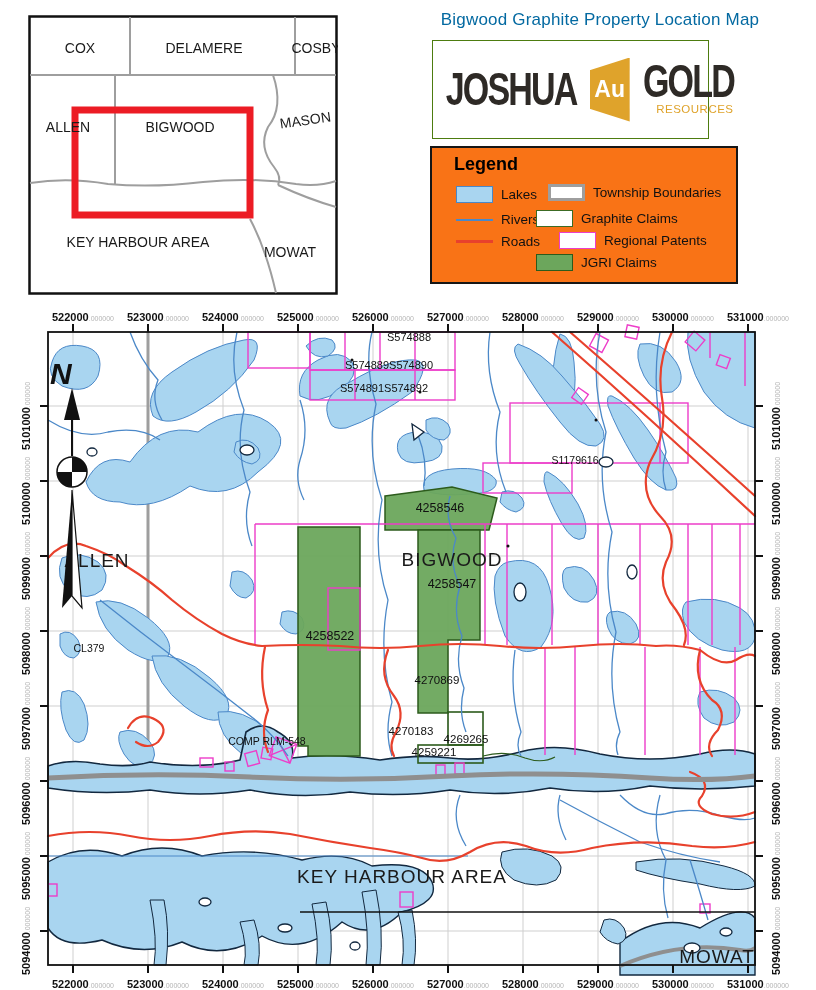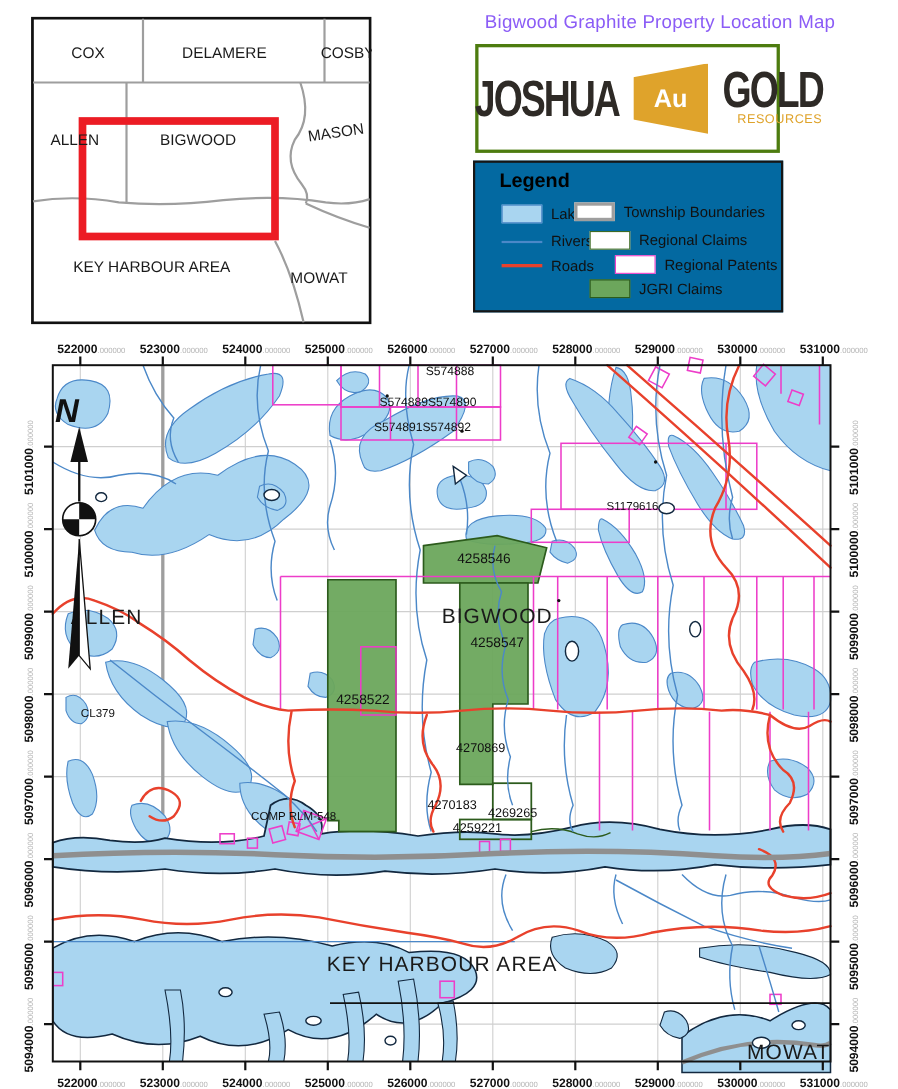--- a/index.html
+++ b/index.html
@@ -1,34 +1,34 @@
 <!DOCTYPE html>
 <html><head>
 <meta charset="utf-8">
 <style>
   html,body{margin:0;padding:0;width:816px;height:990px;background:#fff;overflow:hidden;
     font-family:"Liberation Sans",sans-serif;position:relative;}
   .abs{position:absolute;}
   
-  #title{left:390px;top:10px;width:420px;text-align:center;font-size:17px;color:#8b5cf6;letter-spacing:0.2px;}
+  #title{left:390px;top:10px;width:420px;text-align:center;font-size:17px;color:#0369a1;letter-spacing:0.2px;}
   
   #inset{left:28px;top:15px;width:284px;height:280px;}
   
-  #logo{left:432px;top:40px;width:277px;height:99px;border:3px solid #4d7c0f;box-sizing:border-box;
+  #logo{left:432px;top:40px;width:277px;height:99px;border:1px solid #4d7c0f;box-sizing:border-box;
     display:flex;align-items:center;justify-content:center;background:#fff;padding-left:33px;}
   .logo-row{display:flex;align-items:center;}
   .logo-joshua{font-size:37px;font-weight:bold;color:#2e2a26;letter-spacing:-2px;transform:scale(0.92,1.25);}
-  .logo-flag{width:68px;height:64px;background:#DFA32B;clip-path:polygon(0 20%,100% 0,100% 100%,0 80%);
+  .logo-flag{width:40px;height:64px;background:#DFA32B;clip-path:polygon(0 20%,100% 0,100% 100%,0 80%);
     display:flex;align-items:center;justify-content:center;margin:0 5px 0 7px;}
   .logo-au{color:#fff;font-size:23px;font-weight:bold;}
   .logo-right{display:flex;flex-direction:column;align-items:flex-end;justify-content:center;}
   .logo-gold{font-size:37px;font-weight:bold;color:#2e2a26;letter-spacing:-2px;line-height:0.95;transform:scale(0.92,1.25);transform-origin:right center;}
   .logo-res{font-size:11.5px;color:#DFA32B;font-weight:normal;letter-spacing:0.5px;margin-top:3px;}
   
-  #legend{left:430px;top:146px;width:282px;height:138px;border:2.5px solid #161616;box-sizing:border-box;background:#0369a1;}
+  #legend{left:430px;top:146px;width:308px;height:138px;border:2.5px solid #161616;box-sizing:border-box;background:#f97316;}
   .legend-heading{font-size:18px;font-weight:bold;color:#000;margin:6px 0 0 22px;}
   .lg-item{position:absolute;display:flex;align-items:center;}
   .lg-label{font-size:13.5px;color:#111;margin-left:8px;white-space:nowrap;}
   .sw-box{width:37px;height:17px;box-sizing:border-box;}
   .sw-lake{background:#A9D5F0;border:1.5px solid #4B88C8;}
   .sw-town{background:#fff;border:3px solid #9E9E9E;}
   .sw-claim{background:#fff;border:1.5px solid #3C6B24;}
   .sw-patent{background:#fff;border:1.5px solid #ED3DC9;}
   .sw-jgri{background:#6CA65C;border:1.5px solid #2C5B1C;}
   .sw-line{width:37px;height:0;}
@@ -100,27 +100,27 @@
     <span class="lg-label">Lakes</span>
   </div>
   <div class="lg-item" style="left:24px;top:64px;">
     <span class="sw-line sw-river"></span>
     <span class="lg-label">Rivers</span>
   </div>
   <div class="lg-item" style="left:24px;top:86px;">
     <span class="sw-line sw-road"></span>
     <span class="lg-label">Roads</span>
   </div>
-  <div class="lg-item" style="left:90px;top:36px;">
+  <div class="lg-item" style="left:116px;top:36px;">
     <span class="sw-box sw-town"></span>
     <span class="lg-label">Township Boundaries</span>
   </div>
   <div class="lg-item" style="left:104px;top:62px;">
     <span class="sw-box sw-claim"></span>
-    <span class="lg-label">Regional Claims</span>
+    <span class="lg-label">Graphite Claims</span>
   </div>
   <div class="lg-item" style="left:104px;top:84px;padding-left:23px;">
     <span class="sw-box sw-patent"></span>
     <span class="lg-label">Regional Patents</span>
   </div>
   <div class="lg-item" style="left:104px;top:106px;">
     <span class="sw-box sw-jgri"></span>
     <span class="lg-label">JGRI Claims</span>
   </div>
 </div>

